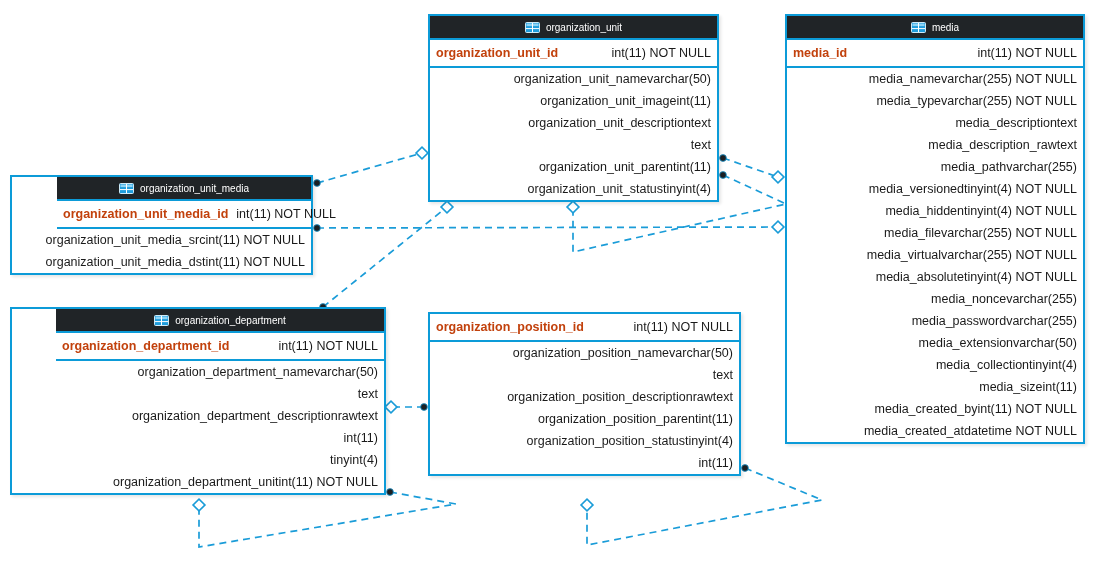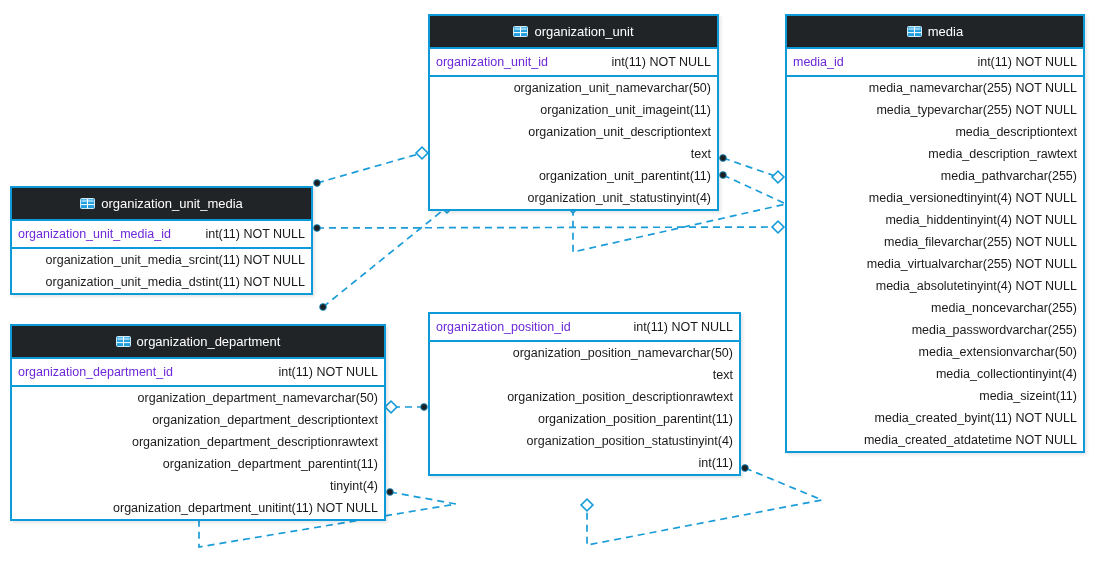--- a/index.html
+++ b/index.html
@@ -17,38 +17,38 @@
 
   .dbtable{
     position:absolute;z-index:1;
     background:#ffffff;
     border:2px solid #0c9bd8;
     box-shadow:2px 2px 3px rgba(0,0,0,0.10);
     box-sizing:border-box;
   }
   .t-header{
     background:#202427;color:#ffffff;
-    height:33px;
+    height:24px;
     display:flex;align-items:center;justify-content:center;gap:6px;
-    font-size:13px;
+    font-size:10px;
     border-bottom:2px solid #0c9bd8;
     box-sizing:border-box;
     cursor:default;
   }
   .t-icon{display:inline-flex;align-items:center;}
   .t-pk{
     height:26px;
     border-bottom:2px solid #0c9bd8;
     display:flex;align-items:center;justify-content:space-between;
     padding:0 6px;
     font-size:12.5px;
     box-sizing:content-box;
     white-space:nowrap;
   }
-  .t-pk .col-name{font-weight:normal;color:#6d28d9;}
+  .t-pk .col-name{font-weight:bold;color:#c2410c;}
   .t-pk .col-type{color:#1a1a1a;margin-left:8px;}
   .t-row{
     height:22px;
     display:flex;align-items:center;justify-content:flex-end;
     padding:0 6px;
     font-size:12.5px;
     color:#1a1a1a;
     white-space:nowrap;
   }
   .col-type{text-align:right;}
@@ -225,21 +225,21 @@
           <span class="col-name">media_created_by</span>
           <span class="col-type">int(11) NOT NULL</span>
         </div>
       <div class="t-row">
           <span class="col-name">media_created_at</span>
           <span class="col-type">datetime NOT NULL</span>
         </div>
     </div>
   </div>
 
-  <div class="dbtable" style="left:10px;top:186px;width:303px;">
+  <div class="dbtable" style="left:10px;top:175px;width:303px;padding-left:45px;">
     <div class="t-header">
       <span class="t-icon">
         <svg width="15" height="11" viewBox="0 0 15 11">
             <rect x="0.5" y="0.5" width="14" height="10" rx="1" fill="#1f9ddd" stroke="#cdeaf8"></rect>
             <rect x="1.5" y="1.5" width="12" height="2.6" fill="#8fd4f5"></rect>
             <line x1="7.5" y1="1" x2="7.5" y2="10" stroke="#ffffff"></line>
             <line x1="1" y1="6.6" x2="14" y2="6.6" stroke="#ffffff"></line>
           </svg>
       </span>
       <span>organization_unit_media</span>
@@ -253,21 +253,21 @@
           <span class="col-name">organization_unit_media_src</span>
           <span class="col-type">int(11) NOT NULL</span>
         </div>
       <div class="t-row">
           <span class="col-name">organization_unit_media_dst</span>
           <span class="col-type">int(11) NOT NULL</span>
         </div>
     </div>
   </div>
 
-  <div class="dbtable" style="left:10px;top:324px;width:376px;">
+  <div class="dbtable" style="left:10px;top:307px;width:376px;padding-left:44px;">
     <div class="t-header">
       <span class="t-icon">
         <svg width="15" height="11" viewBox="0 0 15 11">
             <rect x="0.5" y="0.5" width="14" height="10" rx="1" fill="#1f9ddd" stroke="#cdeaf8"></rect>
             <rect x="1.5" y="1.5" width="12" height="2.6" fill="#8fd4f5"></rect>
             <line x1="7.5" y1="1" x2="7.5" y2="10" stroke="#ffffff"></line>
             <line x1="1" y1="6.6" x2="14" y2="6.6" stroke="#ffffff"></line>
           </svg>
       </span>
       <span>organization_department</span>
@@ -275,29 +275,27 @@
     <div class="t-pk">
       <span class="col-name">organization_department_id</span>
       <span class="col-type">int(11) NOT NULL</span>
     </div>
     <div class="t-body">
       <div class="t-row">
           <span class="col-name">organization_department_name</span>
           <span class="col-type">varchar(50)</span>
         </div>
       <div class="t-row">
-          <span class="col-name">organization_department_description</span>
           <span class="col-type">text</span>
         </div>
       <div class="t-row">
           <span class="col-name">organization_department_descriptionraw</span>
           <span class="col-type">text</span>
         </div>
       <div class="t-row">
-          <span class="col-name">organization_department_parent</span>
           <span class="col-type">int(11)</span>
         </div>
       <div class="t-row">
           <span class="col-type">tinyint(4)</span>
         </div>
       <div class="t-row">
           <span class="col-name">organization_department_unit</span>
           <span class="col-type">int(11) NOT NULL</span>
         </div>
     </div>

